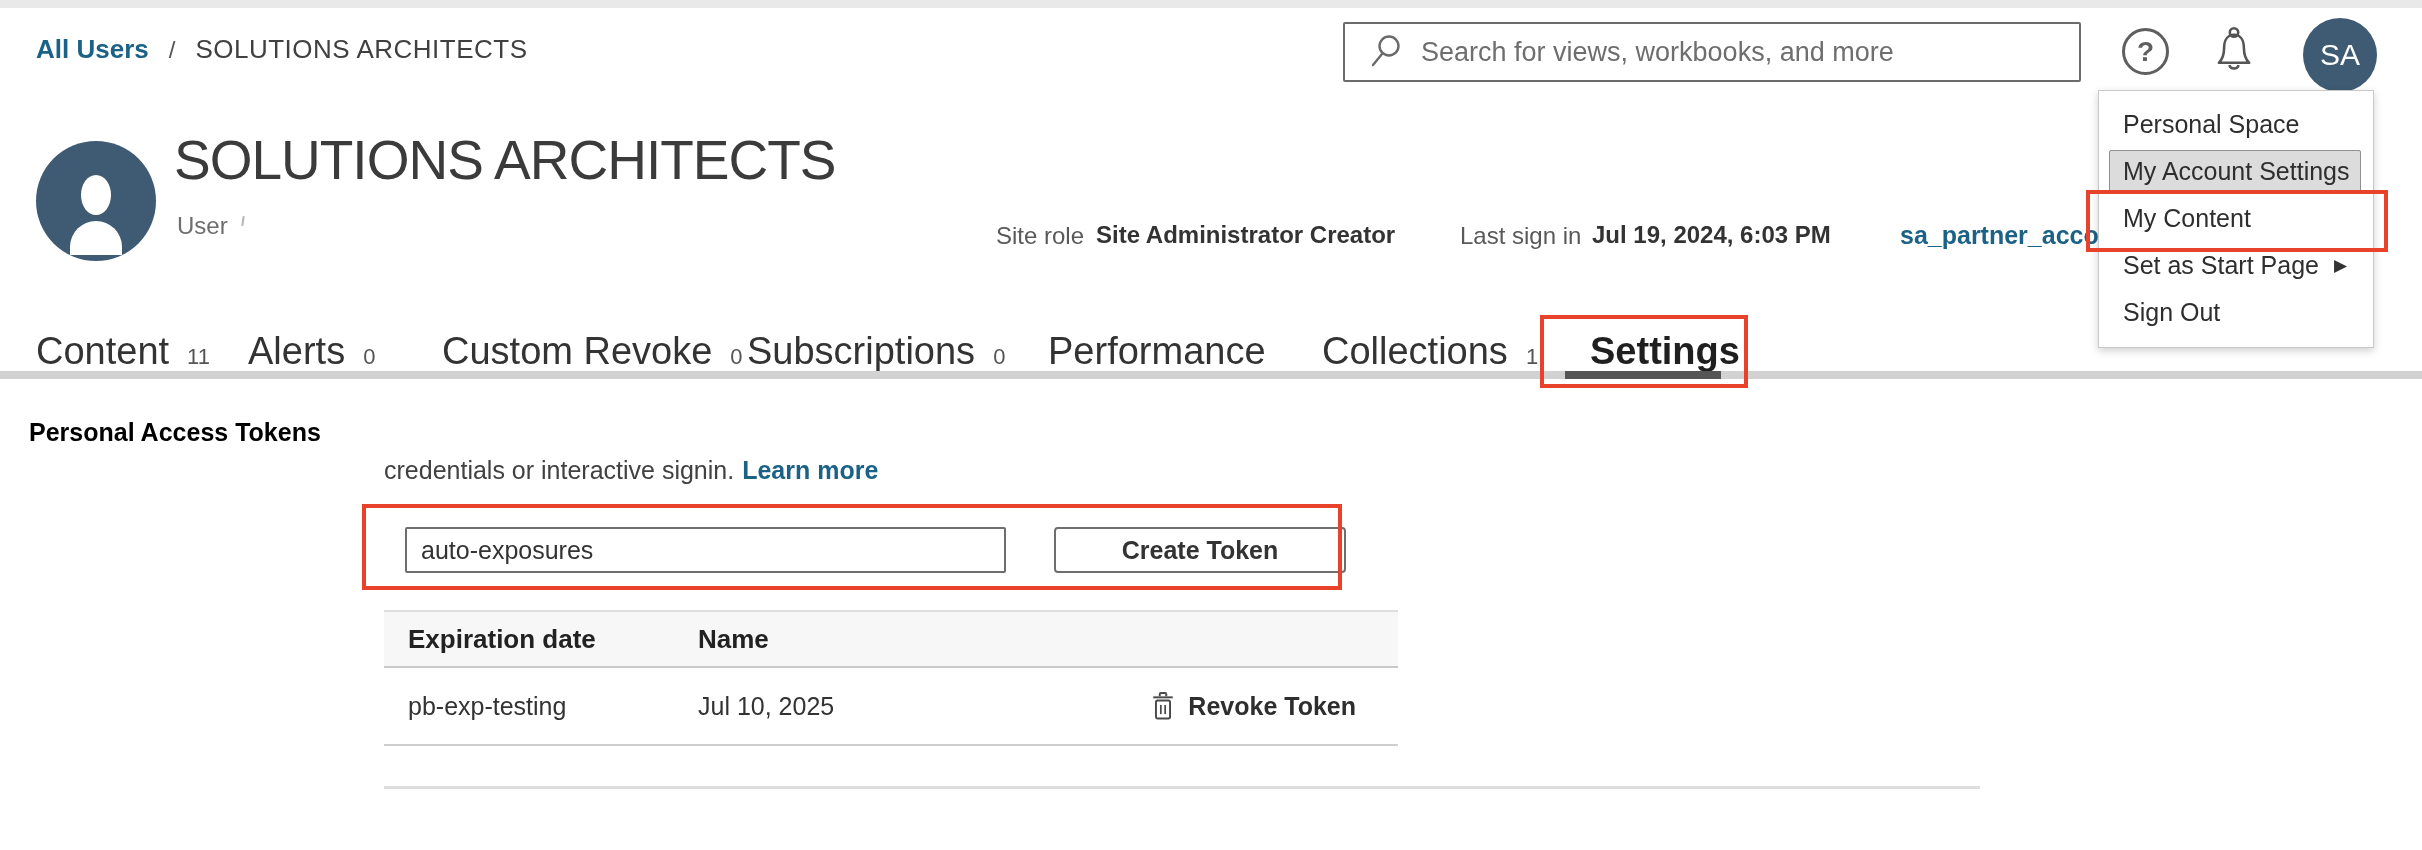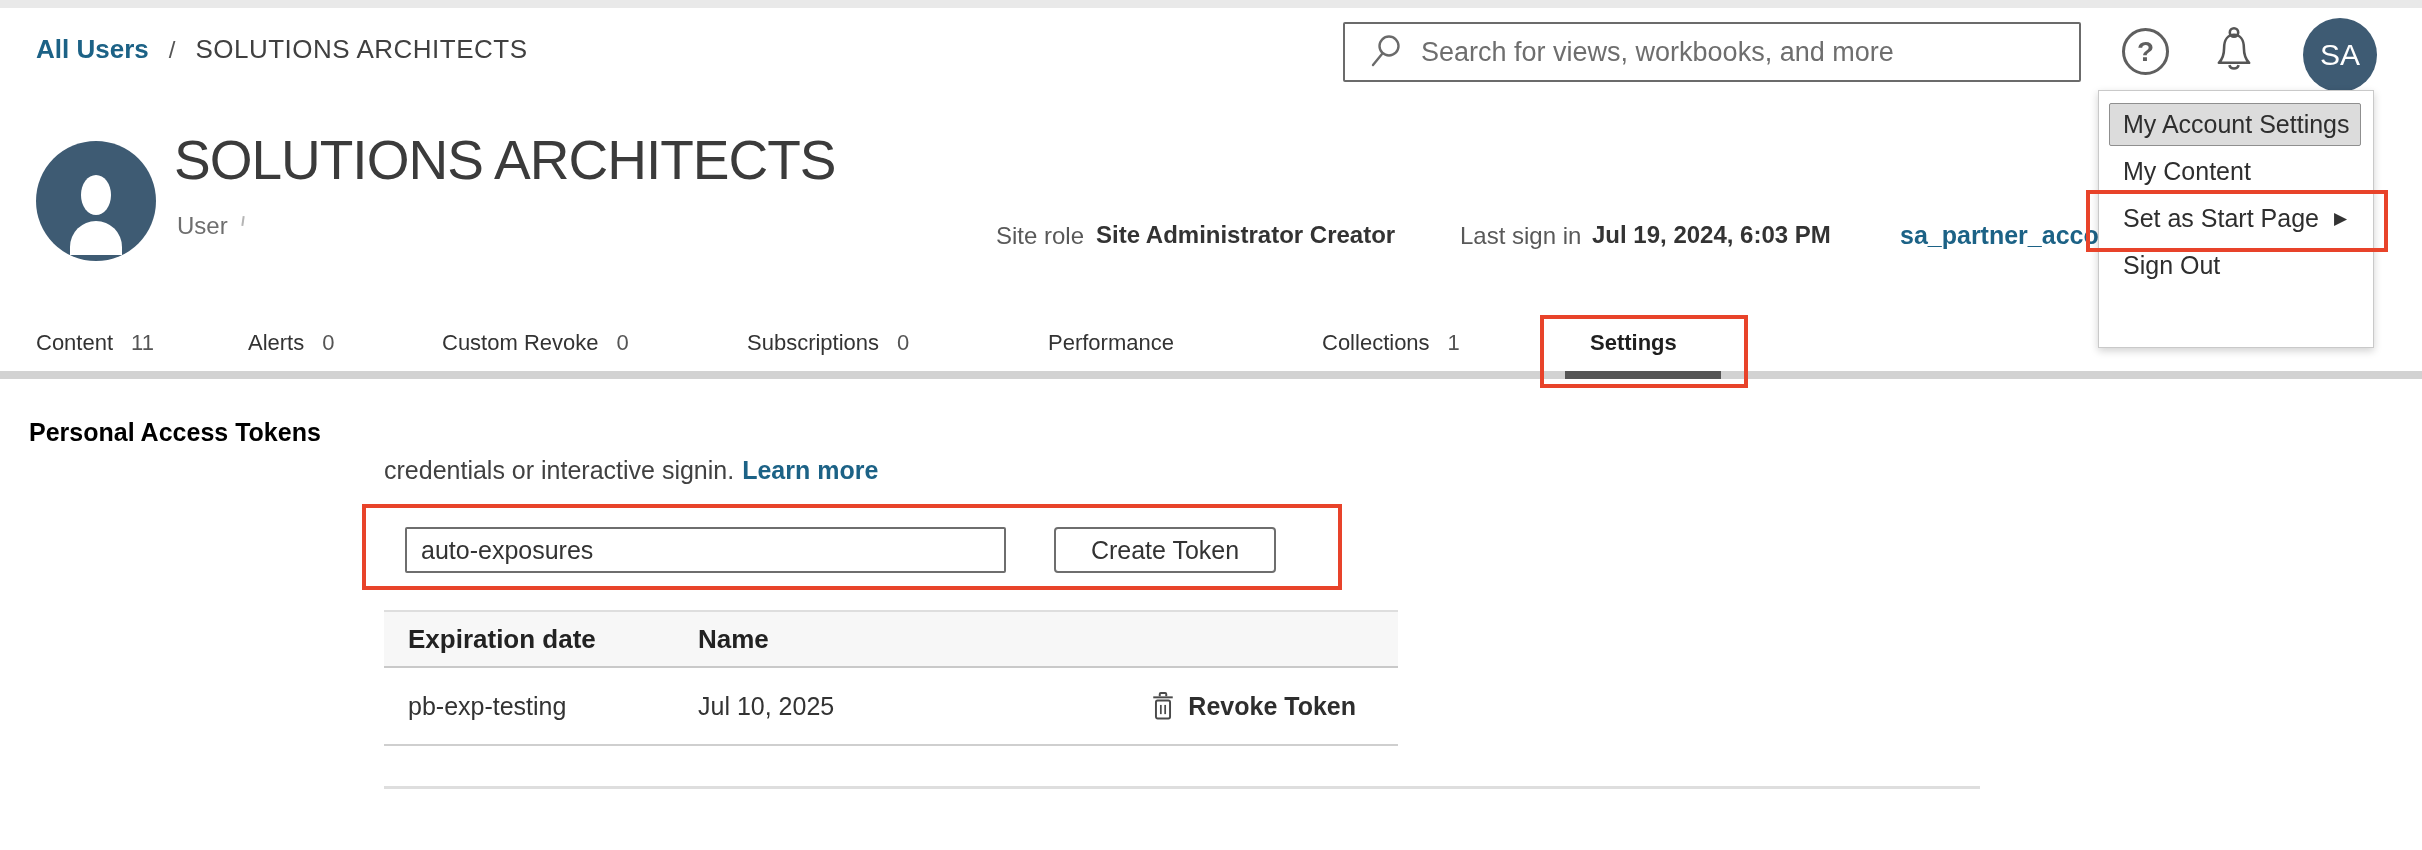--- a/index.html
+++ b/index.html
@@ -62,36 +62,36 @@
   .page-title { left:174px; top:128px; font-size:55px; color:#3b3b3b; letter-spacing:-1px; }
   .user-sub { left:177px; top:212px; font-size:24px; color:#6e6e6e; display:flex; align-items:flex-start; }
   .user-tick { width:2px; height:10px; background:#b5b5b5; margin-left:14px; margin-top:4px; transform:rotate(8deg); }
 
   .meta-label { font-size:24px; color:#595959; top:222px; }
   .meta-value { font-size:24px; color:#333; font-weight:bold; top:221px; }
   .meta-link  { font-size:25px; color:#1c6286; font-weight:bold; top:221px; white-space:nowrap; }
 
   
   .tab { top:330px; display:flex; align-items:baseline; gap:18px; }
-  .tab-label { font-size:22px; color:#333; }
+  .tab-label { font-size:38px; color:#333; }
   .tab-count { font-size:22px; color:#555; }
   .tab.active .tab-label { font-weight:bold; color:#1f1f1f; }
   .tabs-divider { left:0; top:371px; width:2422px; height:8px; background:#d2d2d2; z-index:1; }
   .tab-indicator { left:1565px; top:371px; width:156px; height:8px; background:#555; z-index:2; }
 
   
   .section-heading { left:29px; top:418px; font-size:25px; font-weight:bold; color:#000; }
   .pat-desc { left:384px; top:416px; font-size:25px; color:#414141; line-height:36px; }
   .learn-more { color:#1c6286; font-weight:bold; margin-left:8px; }
 
   .token-input { left:405px; top:527px; width:601px; height:46px; border:2px solid #6e6e6e;
     border-radius:2px; font-size:25px; color:#333; padding:0 14px;
     font-family:"Liberation Sans", sans-serif; outline:none; }
-  .create-btn { left:1054px; top:527px; width:222px; height:46px; background:#fff;
-    border:2px solid #6e6e6e; border-radius:4px; font-size:25px; font-weight:normal; color:#333;
+  .create-btn { left:1054px; top:527px; width:292px; height:46px; background:#fff;
+    border:2px solid #6e6e6e; border-radius:4px; font-size:25px; font-weight:bold; color:#333;
     font-family:"Liberation Sans", sans-serif; cursor:pointer; }
 
   
   .pat-table { left:384px; top:610px; width:1014px; }
   .pat-head { display:grid; grid-template-columns:290px 1fr auto; align-items:center;
     height:58px; background:#f7f7f7; border-top:2px solid #dedede; border-bottom:2px solid #c9c9c9;
     padding:0 42px 0 24px; }
   .pat-head div { font-size:26px; font-weight:bold; color:#222; }
   .pat-row { display:grid; grid-template-columns:290px 1fr auto; align-items:center;
     height:78px; border-bottom:2px solid #cfcfcf; padding:0 42px 0 24px; }
@@ -210,20 +210,23 @@
           <line x1="14" y1="13" x2="14" y2="21.5" stroke="#4a4a4a" stroke-width="1.6"></line>
         </svg>
         <span class="revoke-label">Revoke Token</span>
       </div>
     </div>
   </div>
 
   <div class="abs bottom-divider"></div>
 
   <div class="abs menu-panel">
+    <div class="menu-item">
+      <span>Personal Space</span>
+    </div>
     <div class="menu-item highlight">
       <div class="hl-box"></div>
       <span>My Account Settings</span>
     </div>
     <div class="menu-item">
       <span>My Content</span>
     </div>
     <div class="menu-item">
       <span>Set as Start Page</span>
       <span class="submenu-arrow">▶</span>

